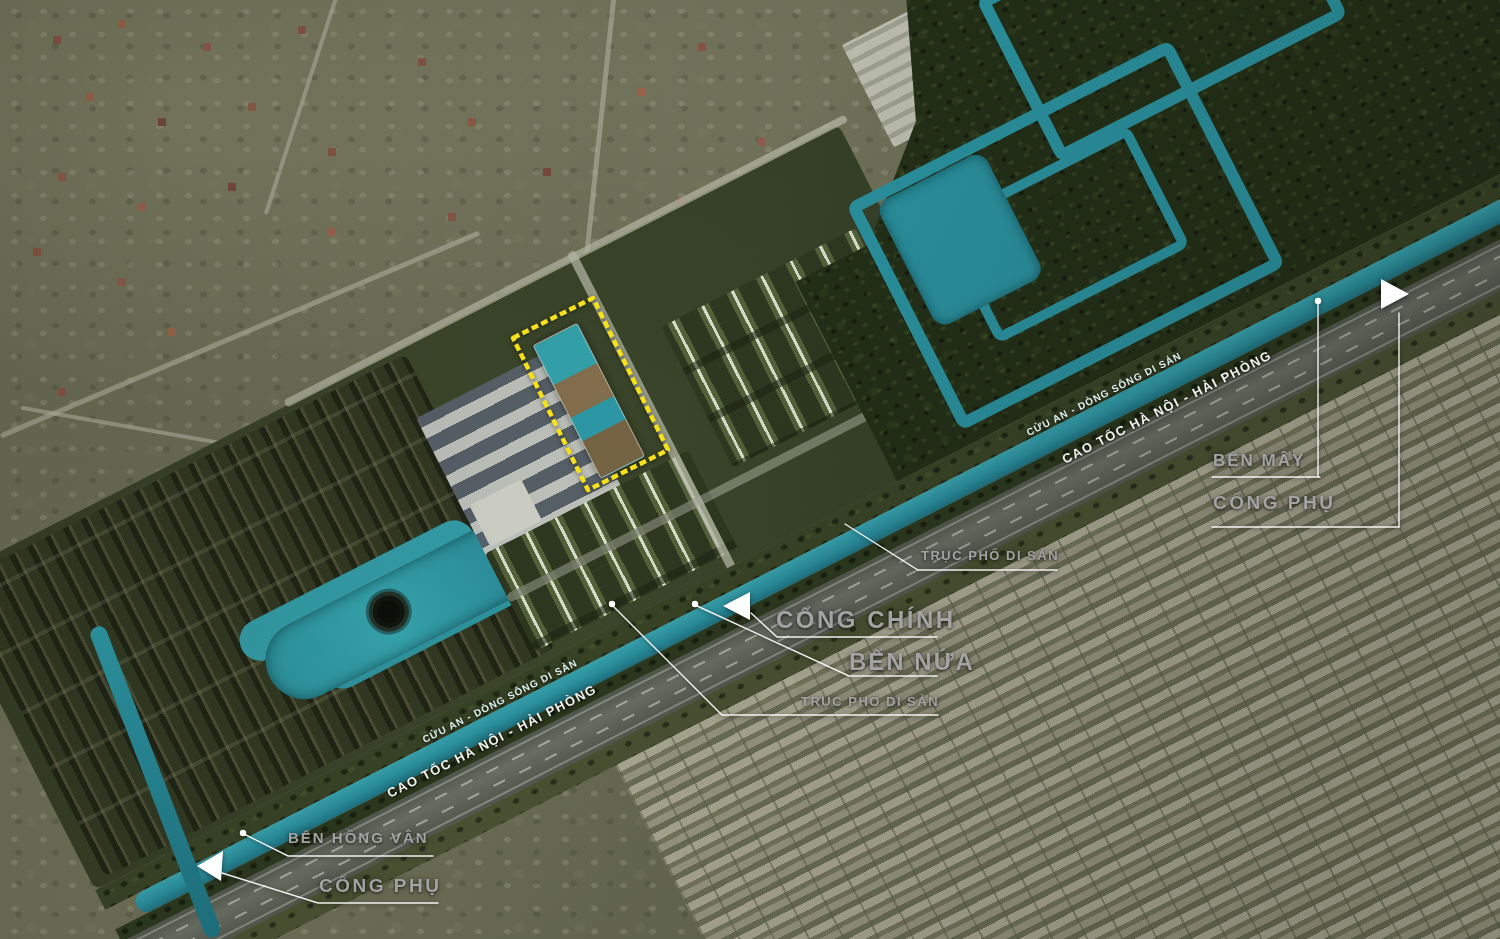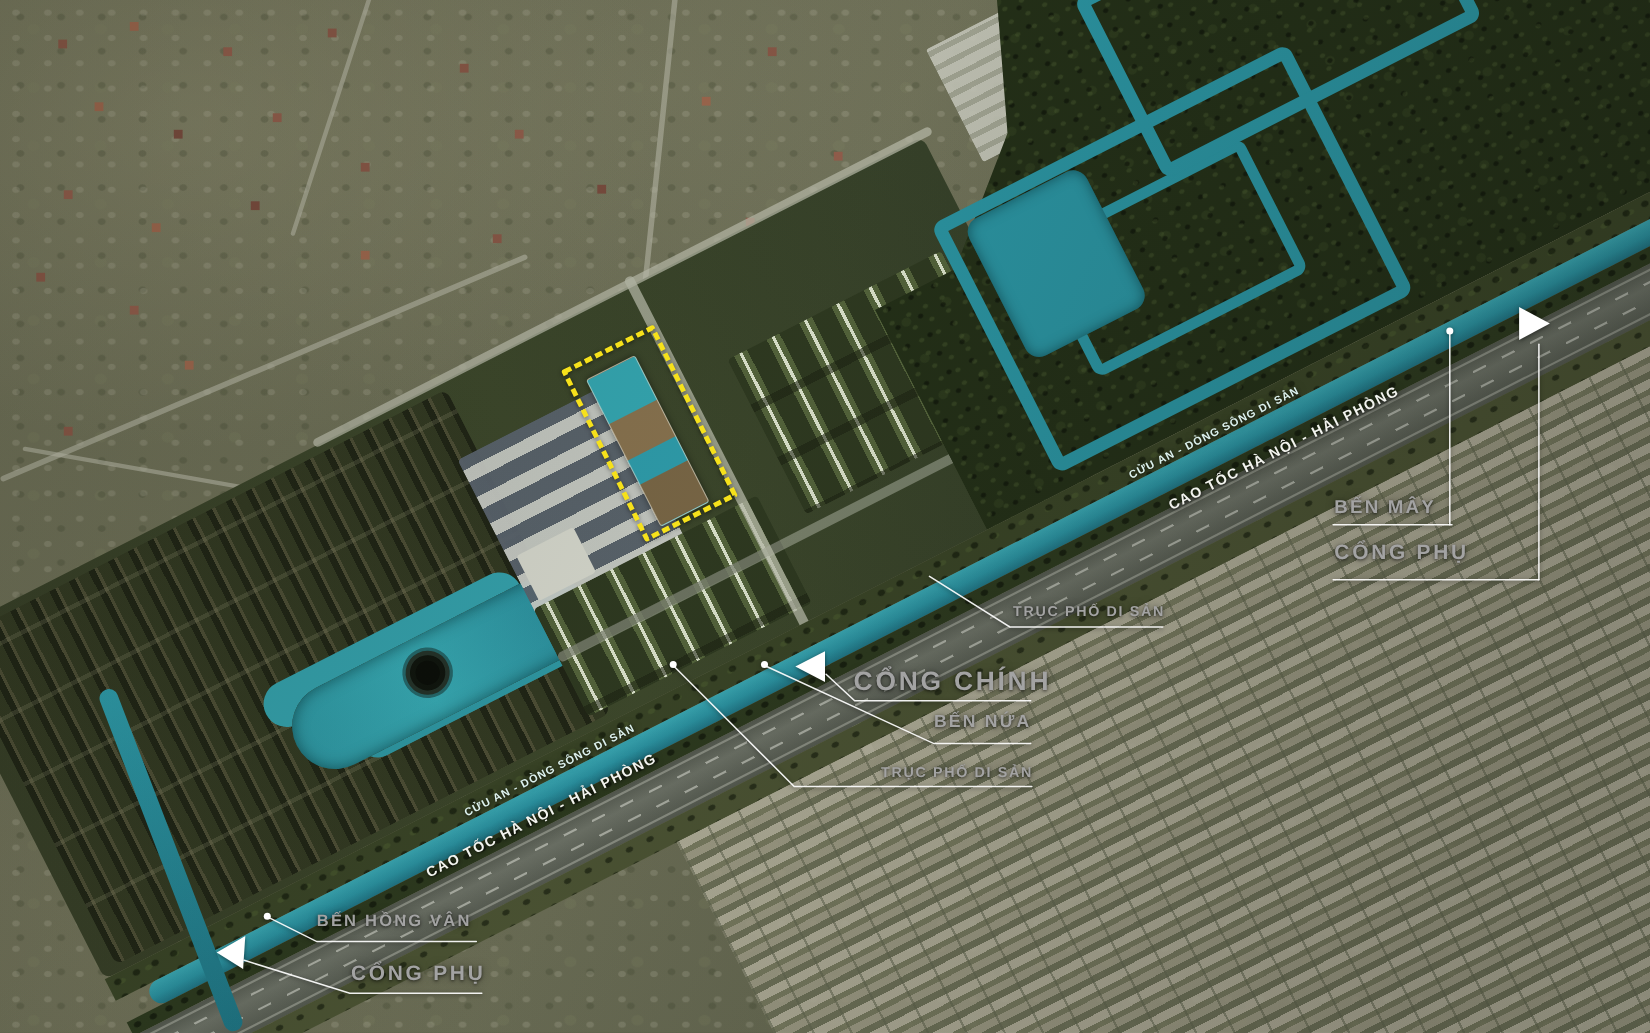--- a/index.html
+++ b/index.html
@@ -113,21 +113,21 @@
 
   
   .dim{position:absolute;inset:0;pointer-events:none;background:
     linear-gradient(115deg, rgba(12,15,8,.18), rgba(12,15,8,.05) 45%, rgba(10,12,8,.22) 88%);}
 
   
   svg.anno{position:absolute;inset:0;filter:drop-shadow(0 1px 2px rgba(0,0,0,.5));}
   .lbl{position:absolute;color:#a3a3a3;font-weight:bold;white-space:nowrap;z-index:9;
        text-shadow:0 1px 3px rgba(0,0,0,.65),0 0 9px rgba(0,0,0,.35);}
   .l-congchinh{left:776px;top:606px;font-size:24px;letter-spacing:2.5px;}
-  .l-bennua{left:849px;top:648px;font-size:16px;letter-spacing:2px;}
+  .l-bennua{left:849px;top:648px;font-size:24px;letter-spacing:2px;}
   .l-truc-s{left:801px;top:694px;font-size:13px;letter-spacing:1.5px;}
   .l-truc-n{left:921px;top:548px;font-size:13px;letter-spacing:1.5px;}
   .l-benmay{left:1213px;top:451px;font-size:17px;letter-spacing:2px;}
   .l-congphu-r{left:1213px;top:492px;font-size:19px;letter-spacing:2.5px;}
   .l-benhongvan{left:288px;top:829px;font-size:15px;letter-spacing:2px;}
   .l-congphu-l{left:319px;top:875px;font-size:19px;letter-spacing:2.5px;}
   .rot{transform:translate(-50%,-50%) rotate(-27deg);}
   .l-river-sw{left:500px;top:701px;font-size:10px;letter-spacing:1px;color:#ddf1ee;}
   .l-river-ne{left:1104px;top:394px;font-size:10px;letter-spacing:1px;color:#ddf1ee;}
   .l-hw-sw{left:492px;top:741px;font-size:13px;letter-spacing:1.5px;color:#f2f3ee;}

